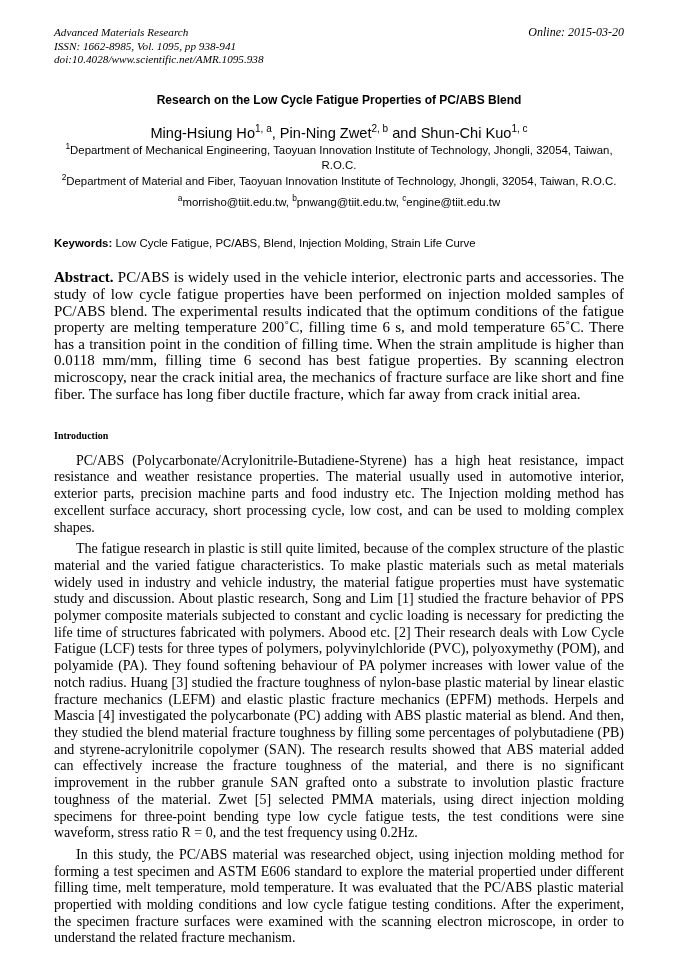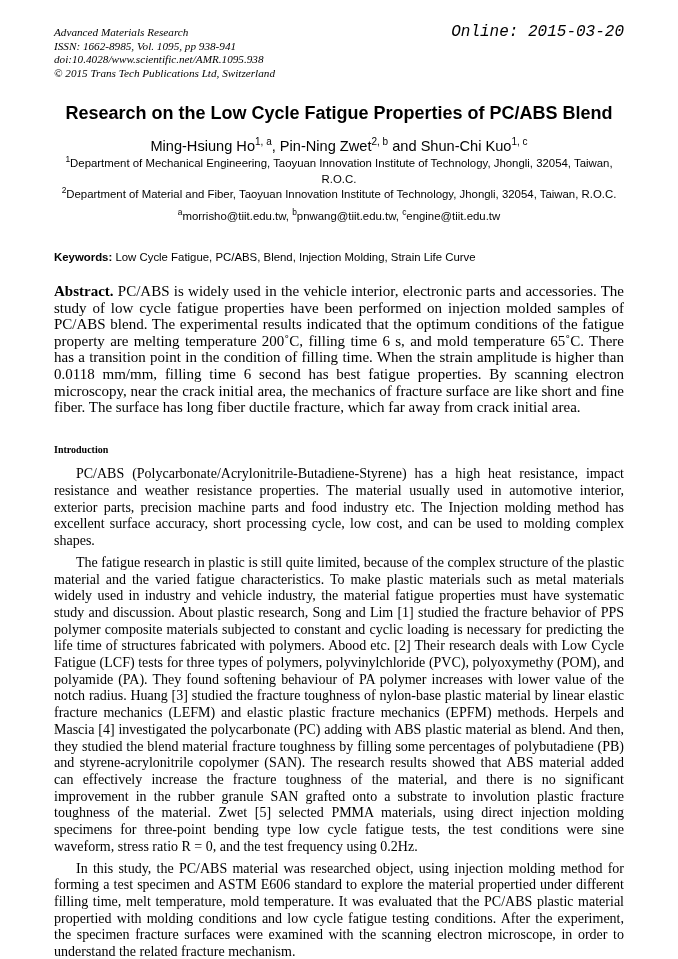--- a/index.html
+++ b/index.html
@@ -28,36 +28,35 @@
     font-size: 11.2px;
     line-height: 13.6px;
     font-style: italic;
     font-family: "Liberation Serif", serif;
   }
   .header .online {
     position: absolute;
     right: 0;
     top: 0;
     font-style: italic;
-    font-size: 16px;
-    font-family: Liberation Mono, monospace;
+    font-size: 12px;
   }
   .header div.line {
     font-style: italic;
   }
   .header .copyright {
     font-style: italic;
   }
 
   
   .title {
     text-align: center;
     font-family: "Liberation Sans", sans-serif;
     font-weight: bold;
-    font-size: 18px;
+    font-size: 12px;
     line-height: 19px;
     margin-top: 24px;
   }
   .authors {
     text-align: center;
     font-family: "Liberation Sans", sans-serif;
     font-size: 14.6px;
     line-height: 19px;
     margin-top: 14px;
   }
@@ -137,21 +136,20 @@
 </head>
 <body>
 
 <div class="page">
 
   <div class="header">
     <div class="online">Online: 2015-03-20</div>
     <div class="line">Advanced Materials Research</div>
     <div class="line">ISSN: 1662-8985, Vol. 1095, pp 938-941</div>
     <div class="line">doi:10.4028/www.scientific.net/AMR.1095.938</div>
-    <div class="line copyright">© 2015 Trans Tech Publications Ltd, Switzerland</div>
   </div>
 
   <div class="title">Research on the Low Cycle Fatigue Properties of PC/ABS Blend</div>
 
   <div class="authors">
     <span>Ming-Hsiung Ho</span><sup>1, a</sup><span>, </span><span>Pin-Ning Zwet</span><sup>2, b</sup><span> and </span><span>Shun-Chi Kuo</span><sup>1, c</sup>
   </div>
 
   <div class="affil">
     <sup>1</sup><span>Department of Mechanical Engineering, Taoyuan Innovation Institute of Technology, Jhongli, 32054, Taiwan, R.O.C.</span>

